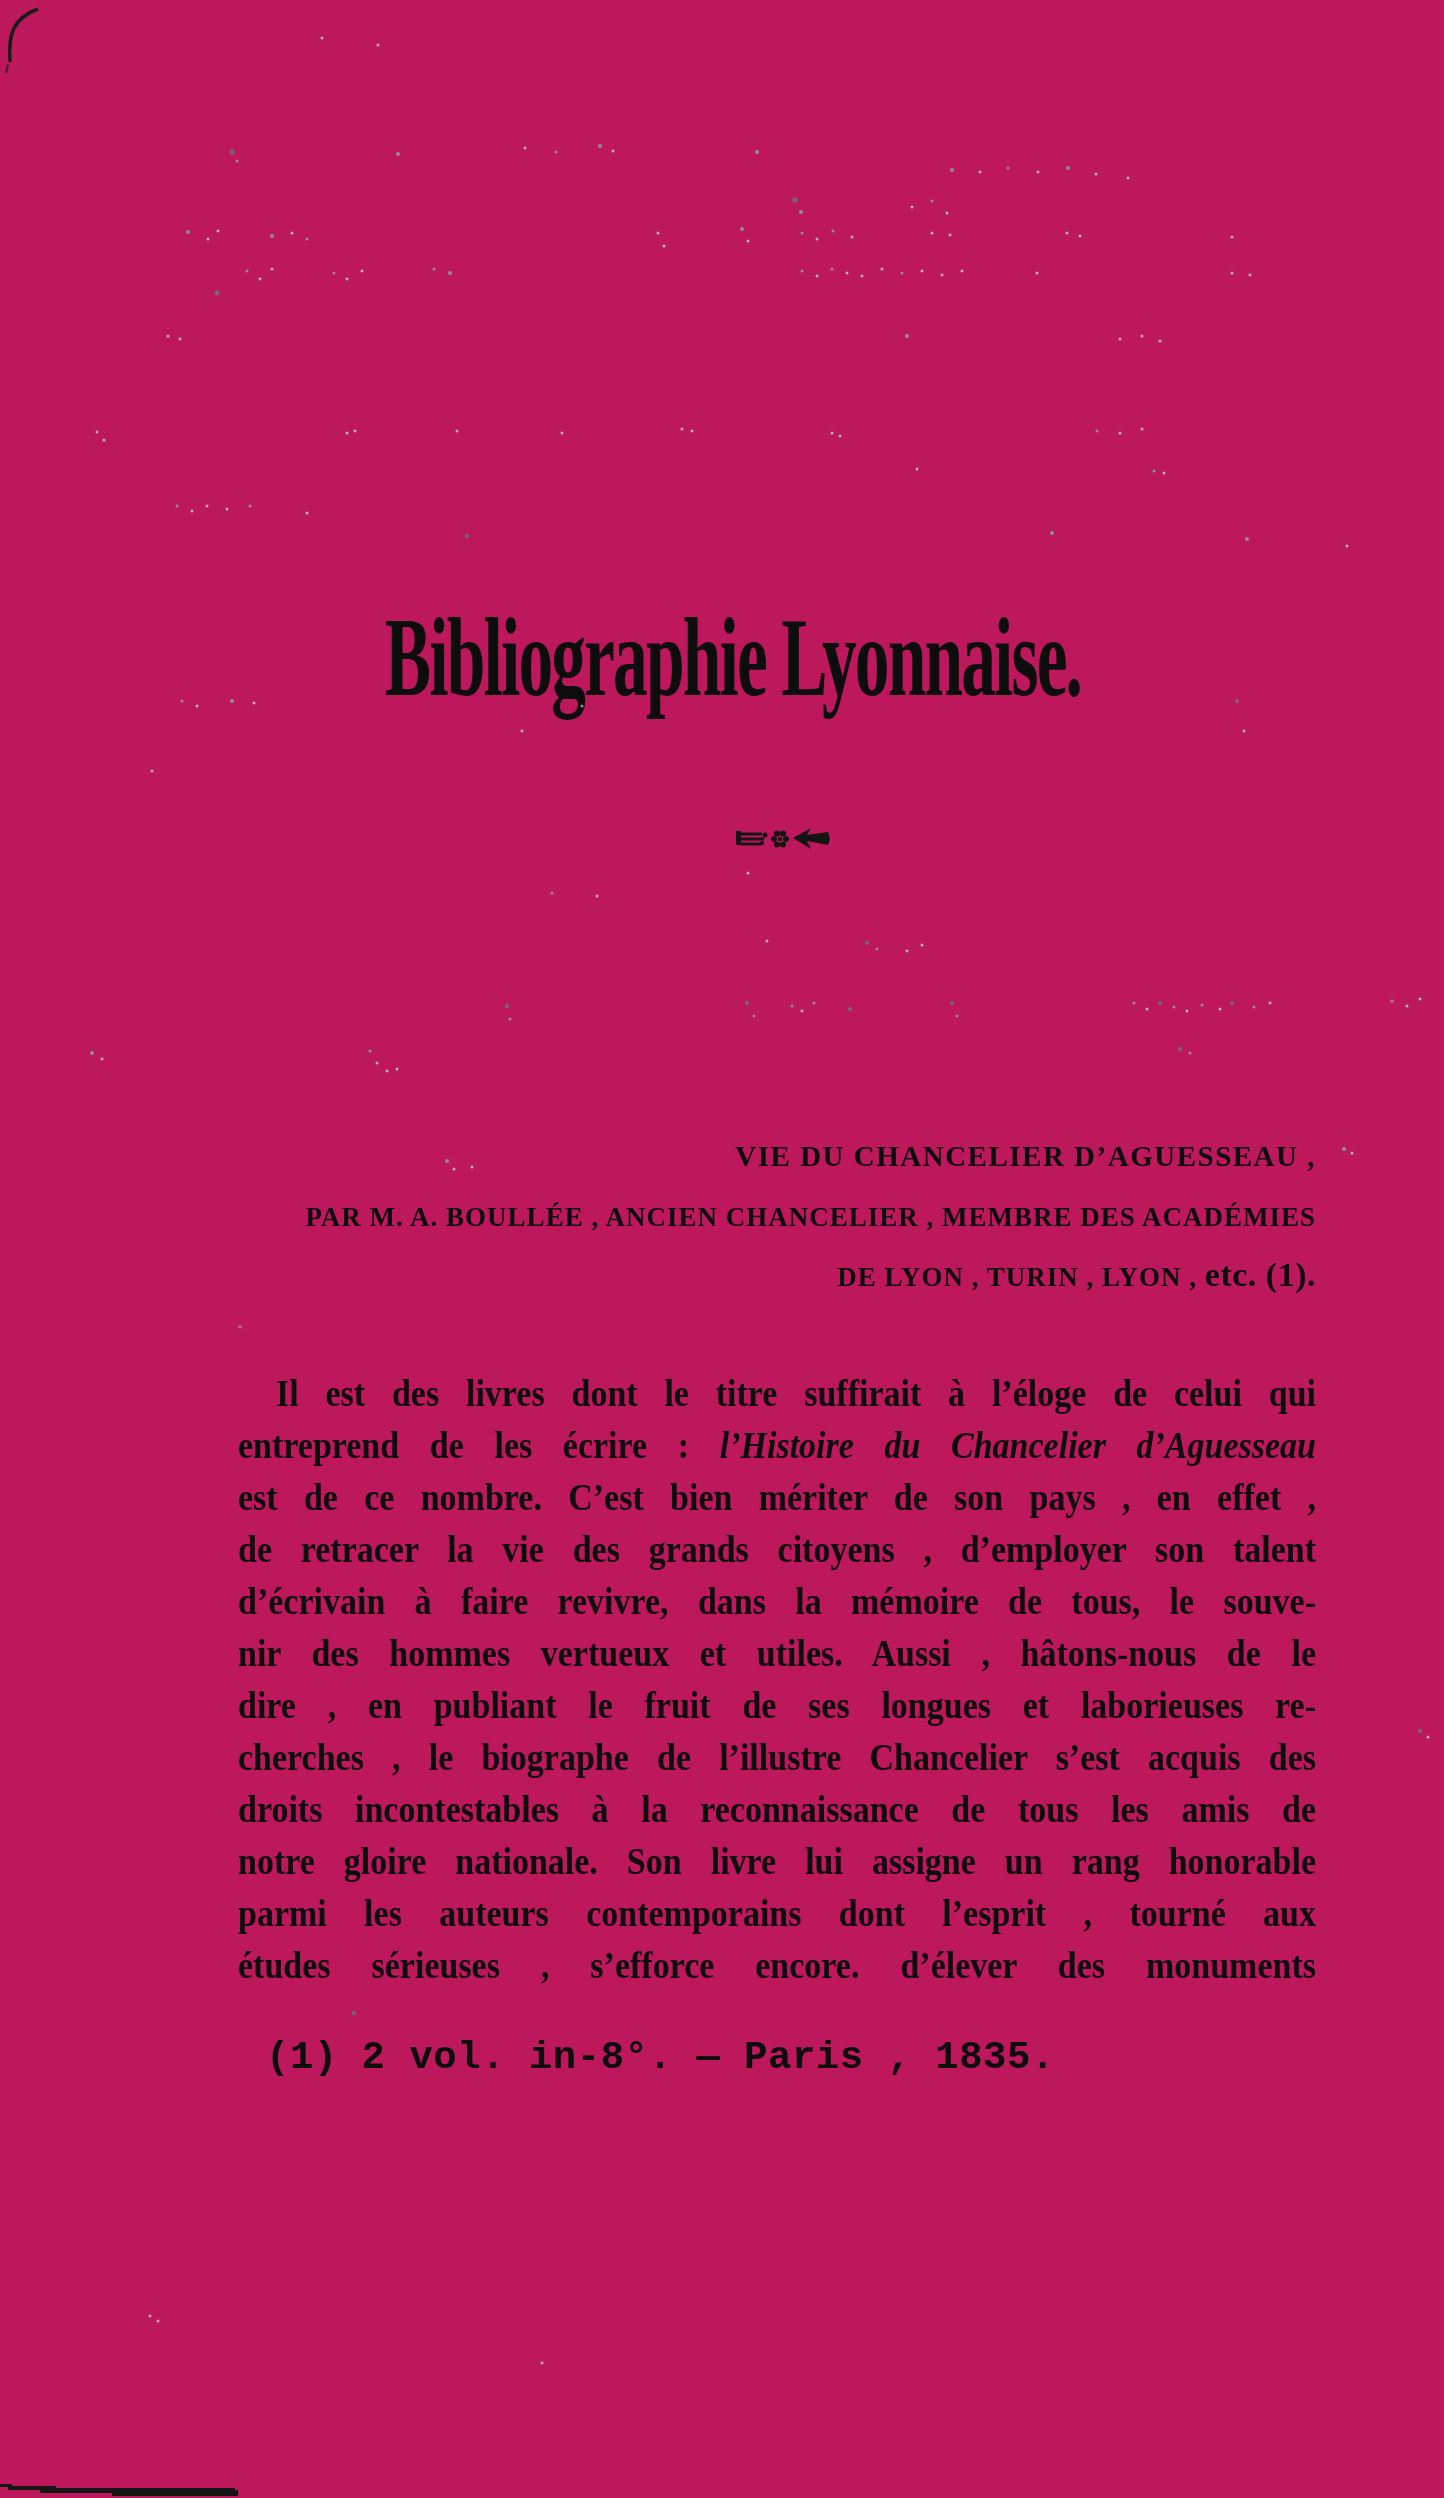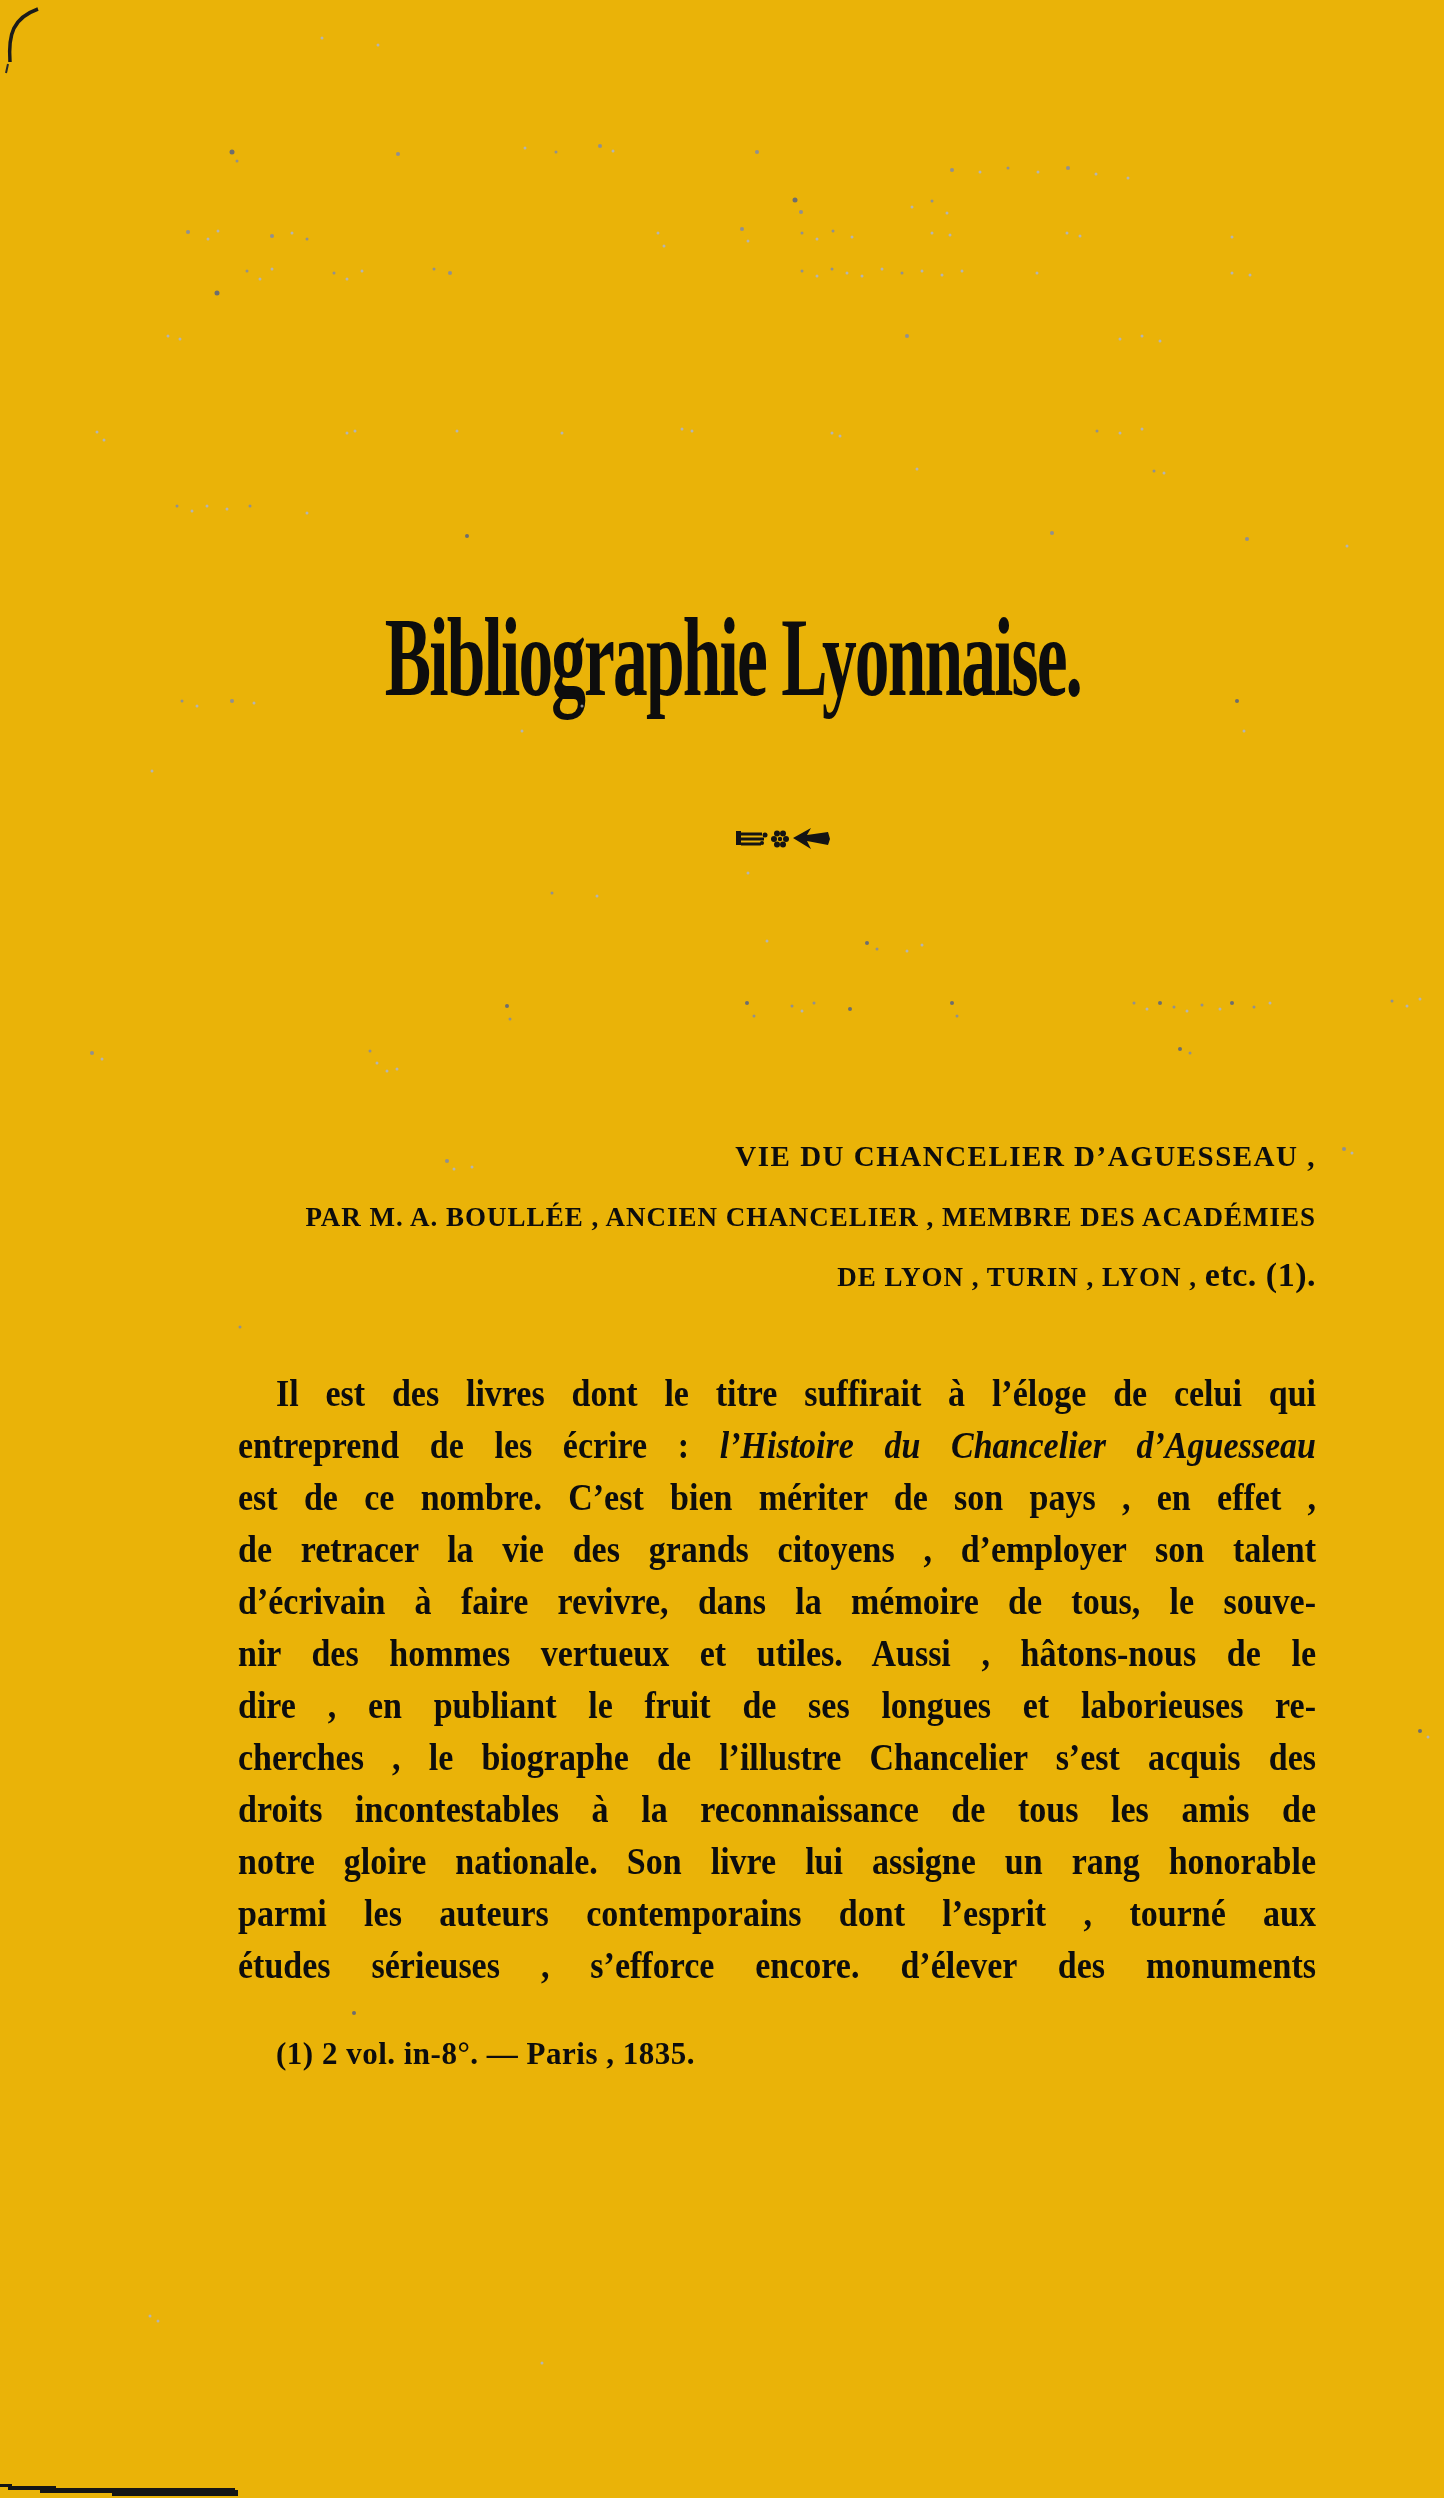--- a/index.html
+++ b/index.html
@@ -1,20 +1,20 @@
 <!DOCTYPE html>
 <html><head>
 <meta charset="utf-8">
 <style>
   html,body{margin:0;padding:0;background:#d9d9d9;}
   .page{
     position:relative;
     width:1444px;height:2498px;
     margin:0 auto;
-    background:#eab308;
+    background:#be185d;
     font-family:"Liberation Serif", serif;
     color:#0d0d0d;
     overflow:hidden;
   }
   .noise-overlay{position:absolute;left:0;top:0;pointer-events:none;}
   .main-title{
     position:absolute;top:526px;left:0;width:1444px;
     text-align:center;
     font-size:112px;font-weight:700;line-height:1;
     letter-spacing:-3px;
@@ -40,23 +40,24 @@
     font-size:34px;font-weight:700;
   }
   .body-line{
     height:52px;line-height:52px;
     text-align:justify;text-align-last:justify;
     transform:scaleY(1.12);transform-origin:50% 55%;
   }
   .body-line.first{text-indent:38px;}
   .body-line .it{font-style:italic;}
   .footnote{
-    position:absolute;left:276px;top:2036px;
-    font-size:31px;font-weight:600;letter-spacing:0.5px;
+    position:absolute;left:266px;top:2036px;
+    font-size:39px;font-weight:600;letter-spacing:0.5px;
     white-space:nowrap;
+    font-family:Liberation Mono, monospace;
   }
 </style>
 </head>
 <body>
 
 <div class="page">
 
   <h1 class="main-title">Bibliographie Lyonnaise.</h1>
 
   <div class="ornament-wrap">

